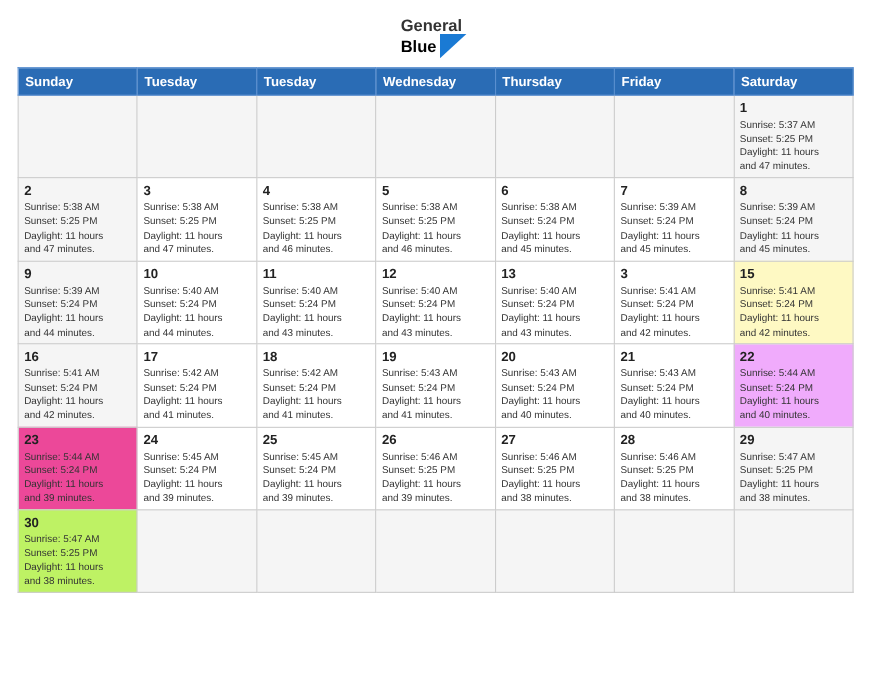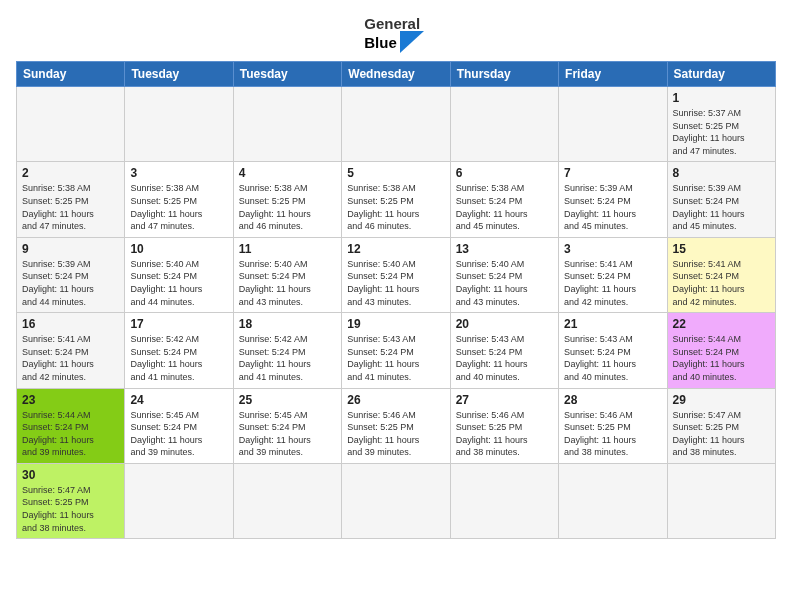--- a/index.html
+++ b/index.html
@@ -286,21 +286,21 @@
         </td>
         <td style="background: #f0abfc;">
           <span class="day-number">22</span>
           <div class="day-info" style="white-space: pre-line;">Sunrise: 5:44 AM
 Sunset: 5:24 PM
 Daylight: 11 hours
 and 40 minutes.</div>
         </td>
       </tr>
       <tr>
-        <td style="background: #84cc16;">
+        <td style="background: #ec4899;">
           <span class="day-number">23</span>
           <div class="day-info" style="white-space: pre-line;">Sunrise: 5:44 AM
 Sunset: 5:24 PM
 Daylight: 11 hours
 and 39 minutes.</div>
         </td>
         <td>
           <span class="day-number">24</span>
           <div class="day-info" style="white-space: pre-line;">Sunrise: 5:45 AM
 Sunset: 5:24 PM

